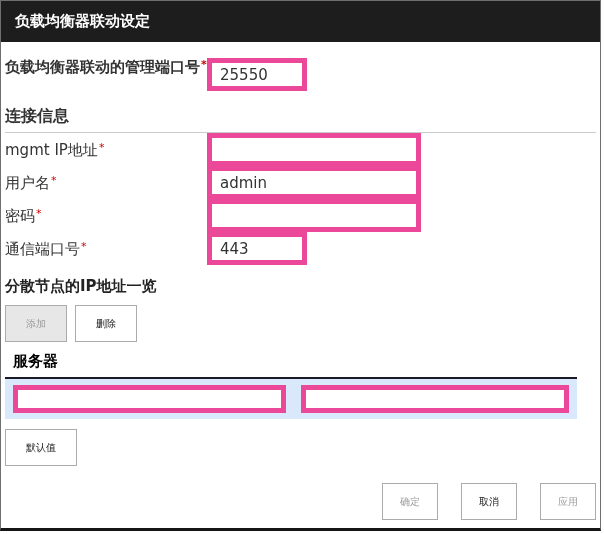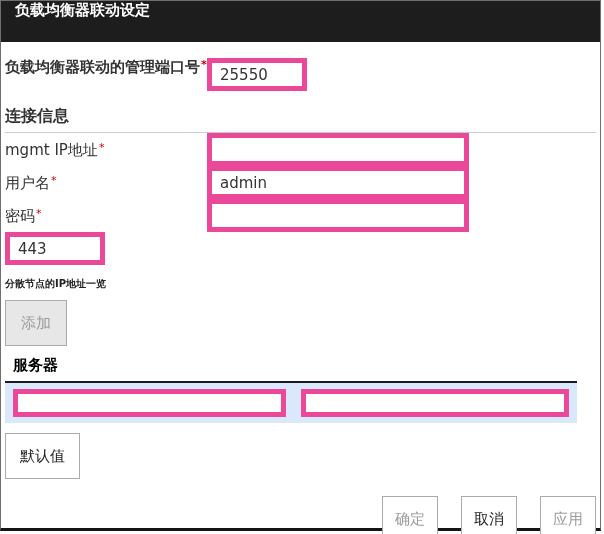--- a/index.html
+++ b/index.html
@@ -11,21 +11,21 @@
   .dialog {
     width:601px; height:531px;
     background:#fff;
     border:1px solid #6f6f6f;
     border-bottom:3px solid #151515;
   }
   .titlebar {
     background:var(--titlebar_bg,#1d1d1d);
     color:#fff;
     height:41px;
-    display:flex; align-items:flex-start;
+    display:flex; align-items:center;
     padding:0 14px;
     font-size:15px; font-weight:bold;
   }
   .body { padding:0 4px; }
   .row { display:flex; align-items:flex-start; }
   .port-row { margin-top:16px; }
   .lbl {
     width:202px; flex-shrink:0;
     font-size:15px; color:#333; line-height:1.3;
   }
@@ -40,34 +40,34 @@
   }
   .inp {
     height:33px;
     border:5px solid #ec4899;
     font-size:15px; color:#333;
     padding:0 8px;
     font-family:inherit;
     background:#fff;
   }
   .inp.short { width:100px; }
-  .inp.wide  { width:262px; }
+  .inp.wide  { width:214px; }
   .section-title {
     margin-top:15px;
     font-size:16px; font-weight:bold; color:#333;
     padding-bottom:5px;
     border-bottom:1px solid #cccccc;
   }
-  .node-title { margin-top:12px; font-size:10px; font-weight:bold; color:#222; }
+  .node-title { margin-top:12px; font-size:15px; font-weight:bold; color:#222; }
   .btn-row { margin-top:9px; display:flex; gap:8px; }
   .btn {
-    height:46px; min-width:62px;
+    height:37px; min-width:62px;
     background:#fff;
     border:1px solid #ababab;
-    font-size:15px; color:#222;
+    font-size:10px; color:#222;
     padding:0 15px;
     font-family:Liberation Serif, serif;
     cursor:pointer;
   }
   .btn.disabled {
     background:#e7e7e7;
     color:var(--disabled_text,#9b9b9b);
     cursor:default;
   }
   .table { margin-top:10px; width:572px; }
@@ -131,27 +131,31 @@
     </div>
 
     <div class="row field-row">
       <div class="lbl">
         <span>密码</span><span class="req">*</span>
       </div>
       <input class="inp wide" type="password" value="" style="">
     </div>
 
     <div class="row field-row">
+      <div class="lbl">
+        <span>通信端口号</span><span class="req">*</span>
+      </div>
       <input class="inp short" type="text" value="443" style="">
     </div>
 
     <div class="node-title">分散节点的IP地址一览</div>
 
     <div class="btn-row">
       <button class="btn disabled">添加</button>
+      <button class="btn">删除</button>
     </div>
 
     <div class="table">
       <div class="thead">
         <div class="col1">服务器</div>
       </div>
       <div class="trow">
         <input class="inp row-inp c1" type="text" value="" style="">
         <input class="inp row-inp c2" type="text" value="" style="">
       </div>

